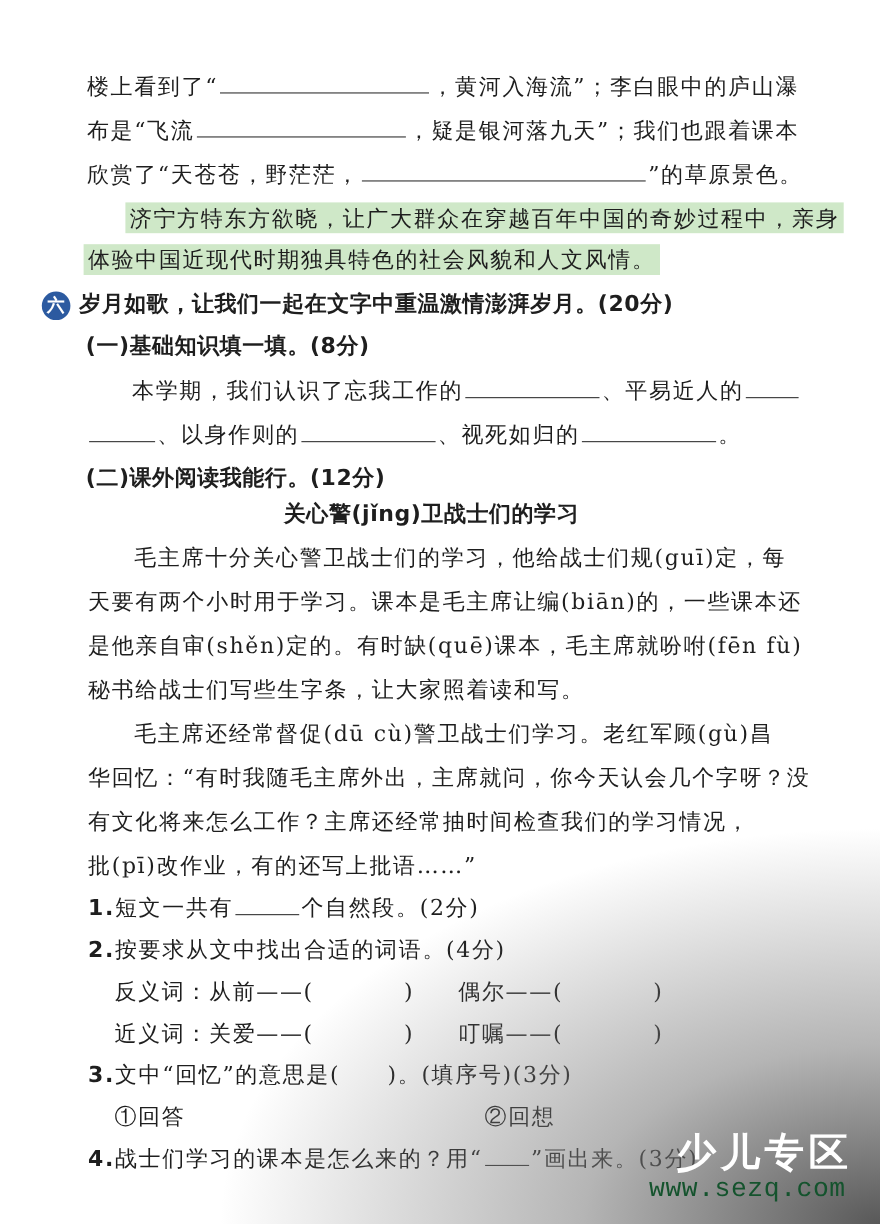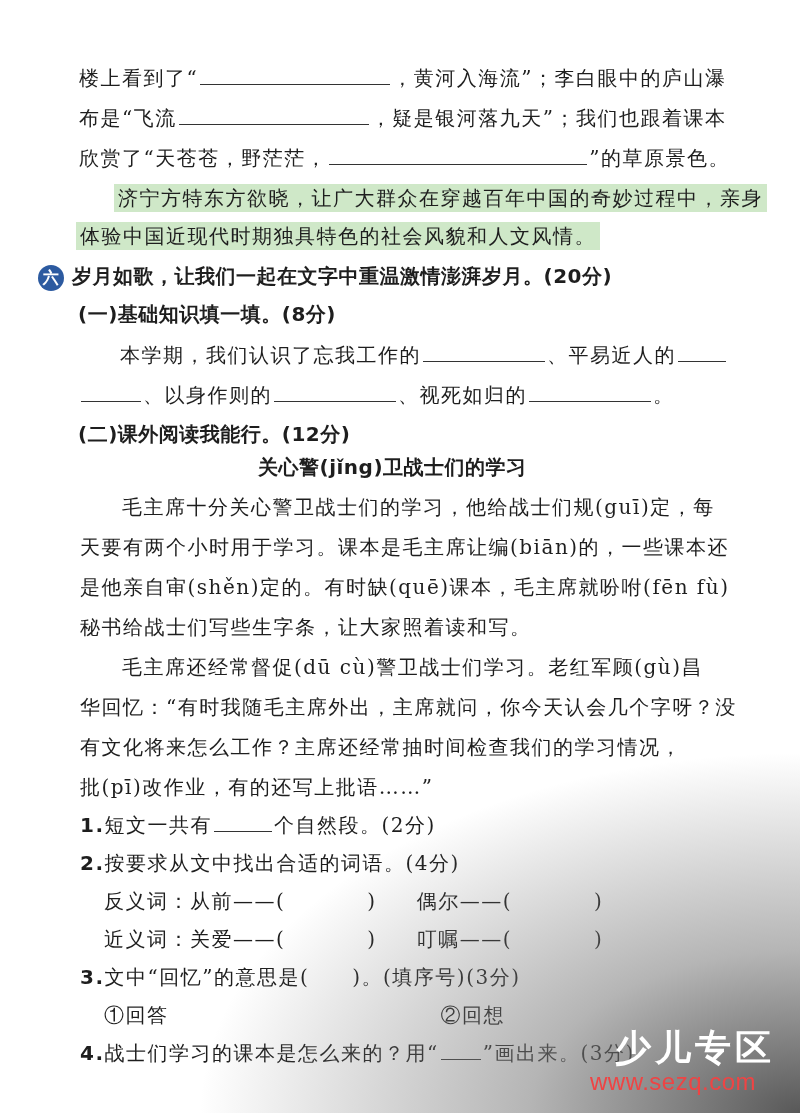--- a/index.html
+++ b/index.html
@@ -30,22 +30,22 @@
     .gap { display: inline-block; }
     .fade {
       position: absolute; left: 0; top: 0; width: 800px; height: 1113px; pointer-events: none;
       background: radial-gradient(ellipse 600px 360px at 800px 1113px, rgba(70,70,70,0.9) 0%, rgba(120,120,120,0.55) 45%, rgba(255,255,255,0) 100%);
     }
     .wm1 {
       position: absolute; left: 615px; top: 1024px; font-size: 36px; color: #fff;
       font-family: "DejaVu Sans", sans-serif; font-weight: bold; letter-spacing: 4px;
     }
     .wm2 {
-      position: absolute; left: 590px; top: 1068px; font-size: 24px; color: #ef4444;
-      font-family: Liberation Sans, sans-serif; letter-spacing: 0.5px;
+      position: absolute; left: 590px; top: 1068px; font-size: 24px; color: #14532d;
+      font-family: Liberation Mono, monospace; letter-spacing: 0.5px;
     }
   </style>
 </head>
 <body>
 
 <div class="page">
 
   <div class="line" style="top:64px; left:79px;">
     <span>楼上看到了“</span><span class="blank" style="width:190px"></span><span>，黄河入海流”；李白眼中的庐山瀑</span>
   </div>

